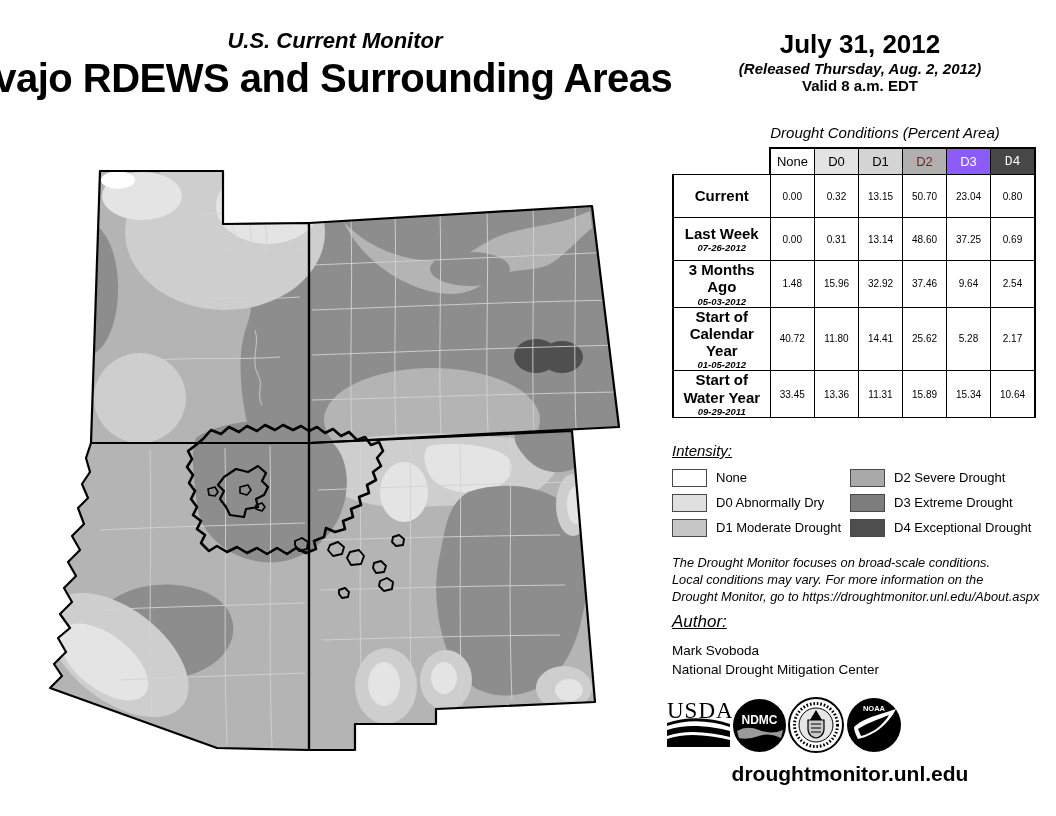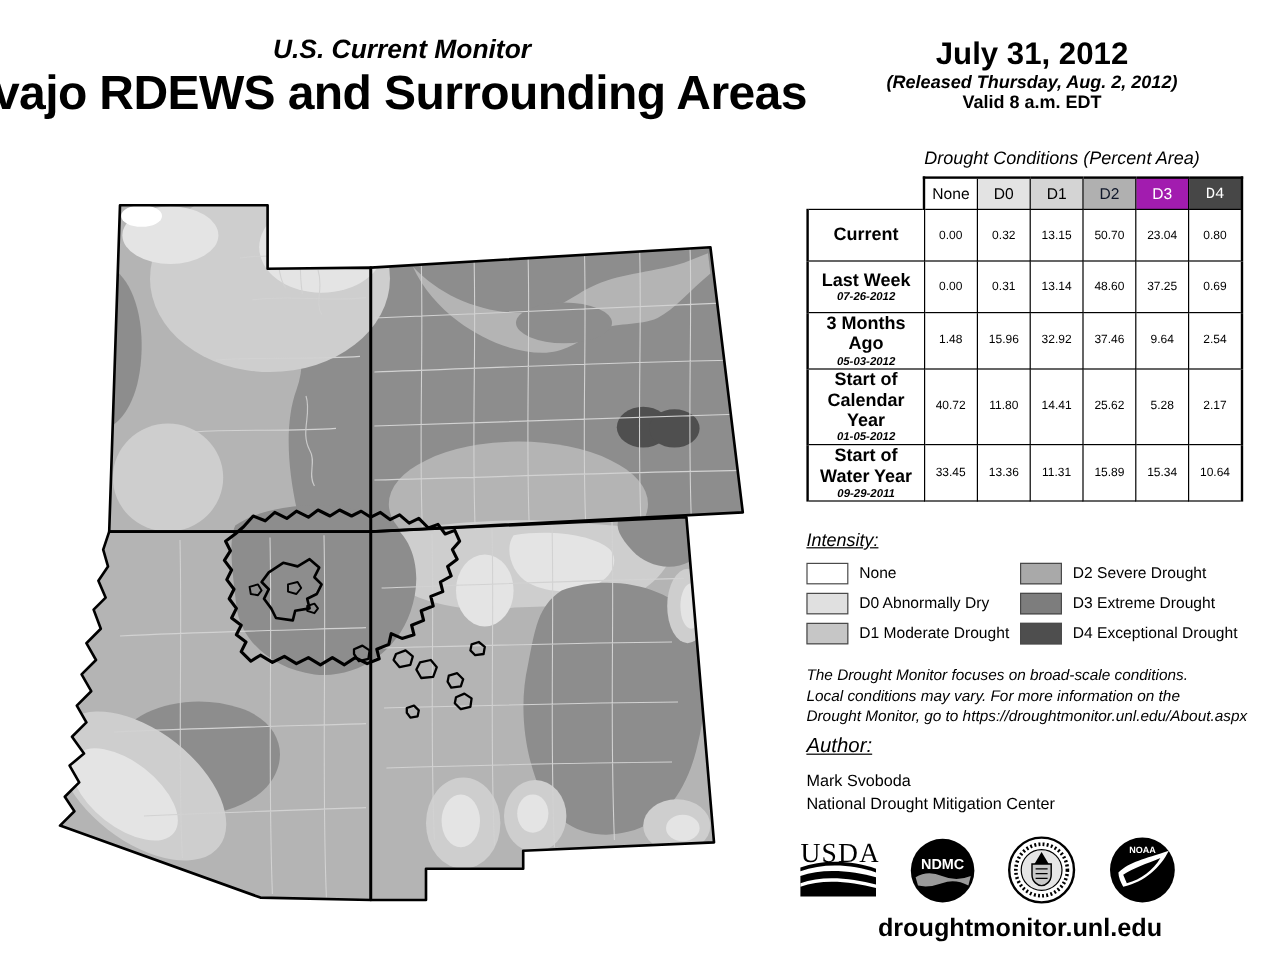--- a/index.html
+++ b/index.html
@@ -36,21 +36,21 @@
     grid-template-columns:178px auto;}
   .lg-item{display:flex;align-items:center;}
   .sw{width:33px;height:16px;border:1.5px solid #4a4a4a;flex:0 0 auto;}
   .lg-item span:last-child{font-size:13px;padding-left:9px;white-space:nowrap;}
   
   #disclaimer{left:672px;top:554px;width:380px;font-size:12.8px;font-style:italic;line-height:17px;}
   #author-block{left:672px;top:612px;}
   #author-title{font-size:17px;font-style:italic;text-decoration:underline;margin-bottom:9px;}
   #author-name,#author-org{font-size:13.5px;line-height:19px;}
   
-  #logo-row{left:666px;top:696px;width:380px;display:flex;align-items:center;gap:26px;}
+  #logo-row{left:666px;top:696px;width:380px;display:flex;align-items:center;}
   #site-url{left:672px;top:762px;width:356px;text-align:center;font-size:21px;font-weight:bold;}
   svg{display:block;}
   #map-svg{position:absolute;left:0;top:0;}
 </style>
 </head>
 <body>
 <div id="page">
 
 <svg id="map-svg" width="1056" height="816" viewBox="0 0 1056 816" aria-hidden="true">
   <defs>
@@ -156,22 +156,22 @@
 
 <div class="abs" id="table-block">
   <div id="table-title">Drought Conditions (Percent Area)</div>
   <table class="dtable">
     <thead>
           <tr>
             <th class="corner"></th>
             <th class="col-h first" style="background: rgb(255, 255, 255); color: rgb(0, 0, 0);">None</th>
             <th class="col-h" style="background: rgb(227, 227, 227); color: rgb(0, 0, 0);">D0</th>
             <th class="col-h" style="background: rgb(212, 212, 212); color: rgb(0, 0, 0);">D1</th>
-            <th class="col-h" style="background: rgb(176, 176, 176); color: #0f172a; margin-left: 12px;">D2</th>
-            <th class="col-h" style="background: #a21caf; color: rgb(255, 255, 255);">D3</th>
+            <th class="col-h" style="background: rgb(176, 176, 176); color: #7f1d1d; margin-left: 12px;">D2</th>
+            <th class="col-h" style="background: #8b5cf6; color: rgb(255, 255, 255);">D3</th>
             <th class="col-h" style="background: rgb(71, 71, 71); color: rgb(255, 255, 255); font-family: Liberation Mono, monospace;">D4</th>
           </tr>
         </thead>
     <tbody>
           <tr>
             <th class="rowlabel">
               <div class="rl">Current</div>
             </th>
             <td>0.00</td>
             <td>0.32</td>

